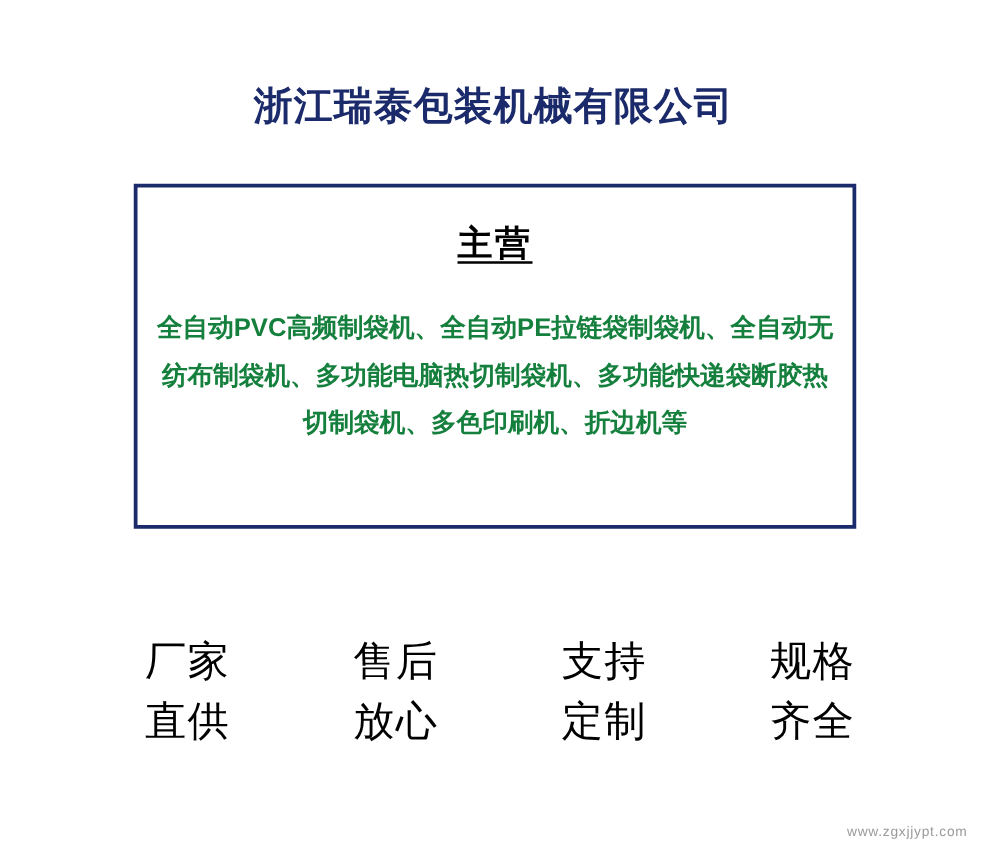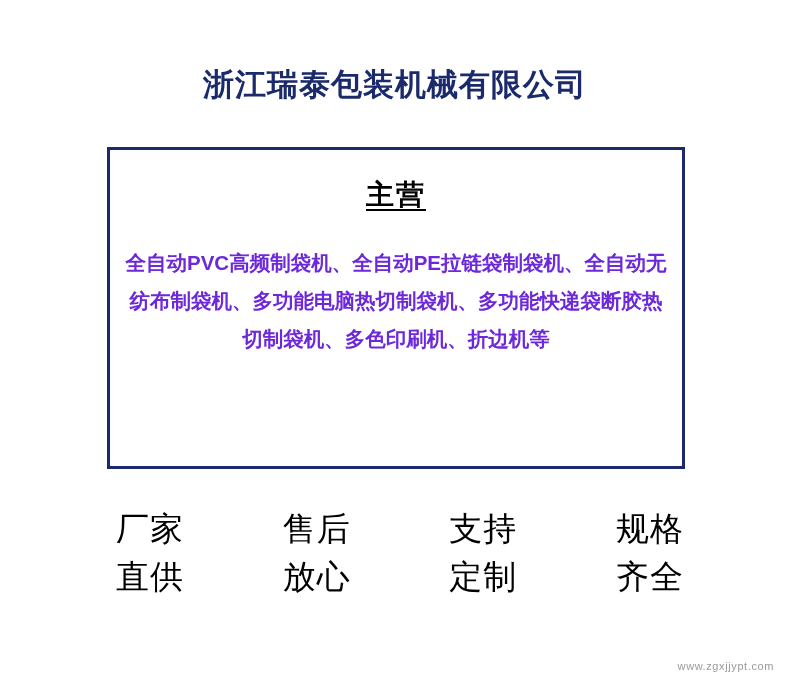--- a/index.html
+++ b/index.html
@@ -31,41 +31,41 @@
     font-weight: bold;
     color: #1b2a6b;
     letter-spacing: 1px;
     line-height: 1.1;
   }
   .main-box {
     position: absolute;
     top: 147px;
     left: 107px;
     width: 578px;
-    height: 322px;
+    height: 276px;
     border: 3px solid #1b2a6b;
     box-sizing: border-box;
     background: #ffffff;
   }
   .box-heading {
     margin-top: 26px;
     text-align: center;
     font-size: 28px;
     font-weight: bold;
     color: #000000;
     text-decoration: underline;
     text-underline-offset: 5px;
     letter-spacing: 2px;
   }
   .box-body {
     margin: 30px 14px 0 14px;
     text-align: center;
     font-size: 20.5px;
     font-weight: bold;
-    color: #6d28d9;
+    color: #15803d;
     line-height: 1.85;
     letter-spacing: 0px;
   }
   .features {
     position: absolute;
     top: 505px;
     left: 90px;
     width: 620px;
     display: flex;
     justify-content: space-between;

